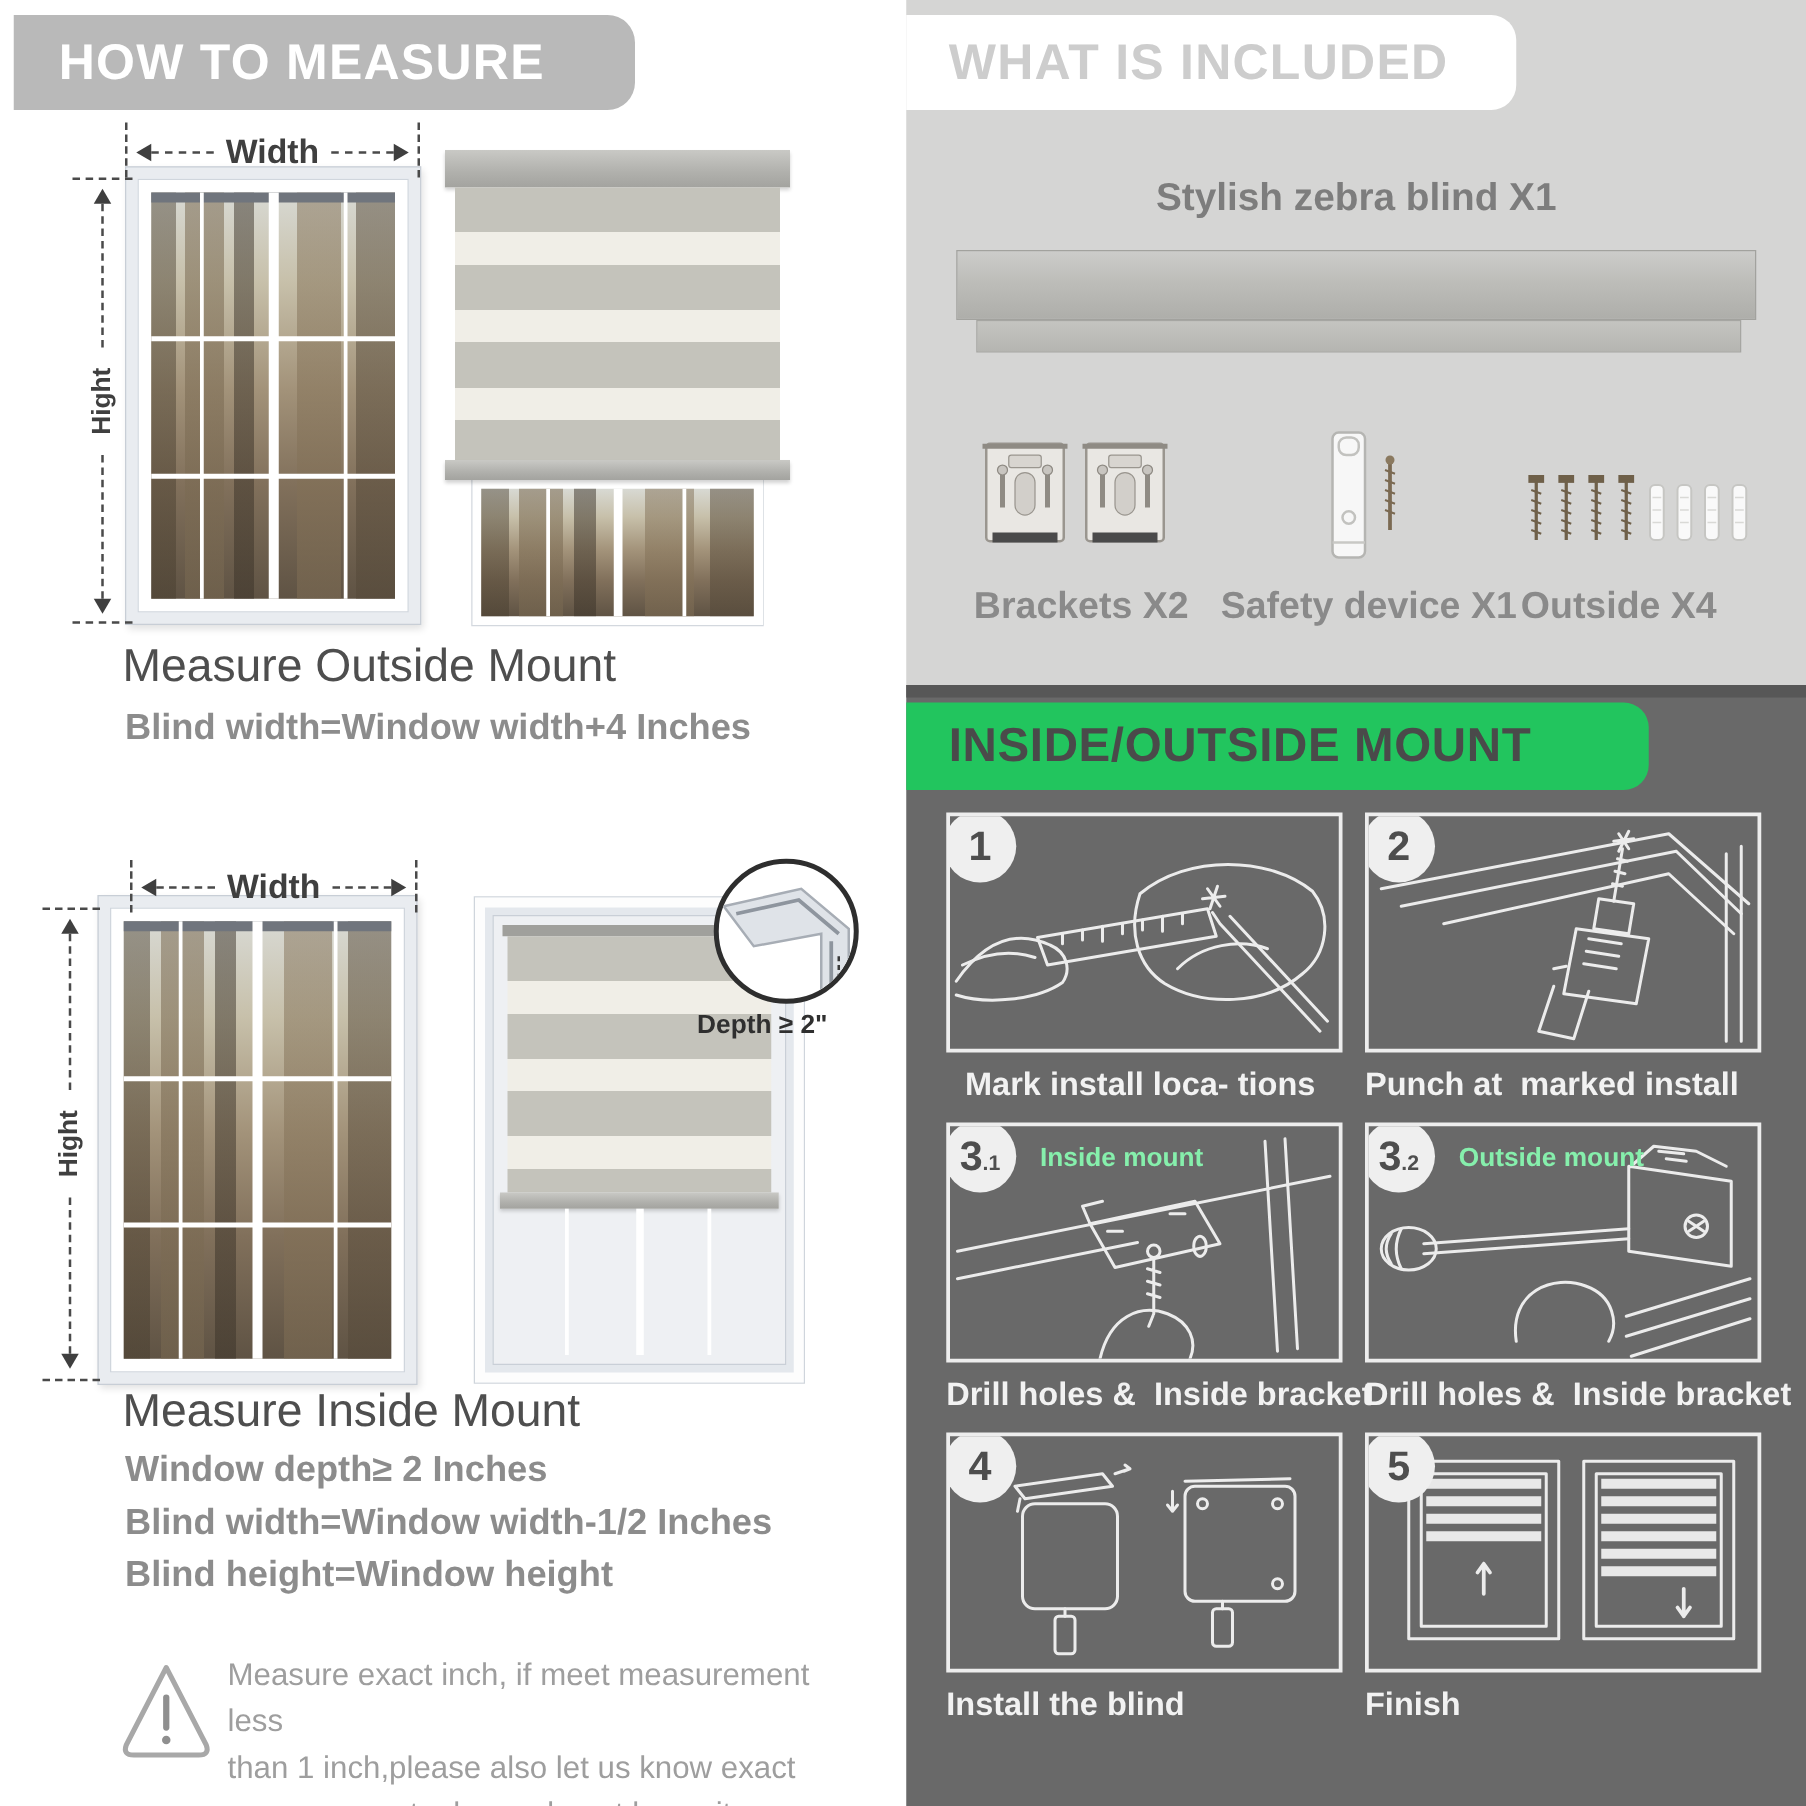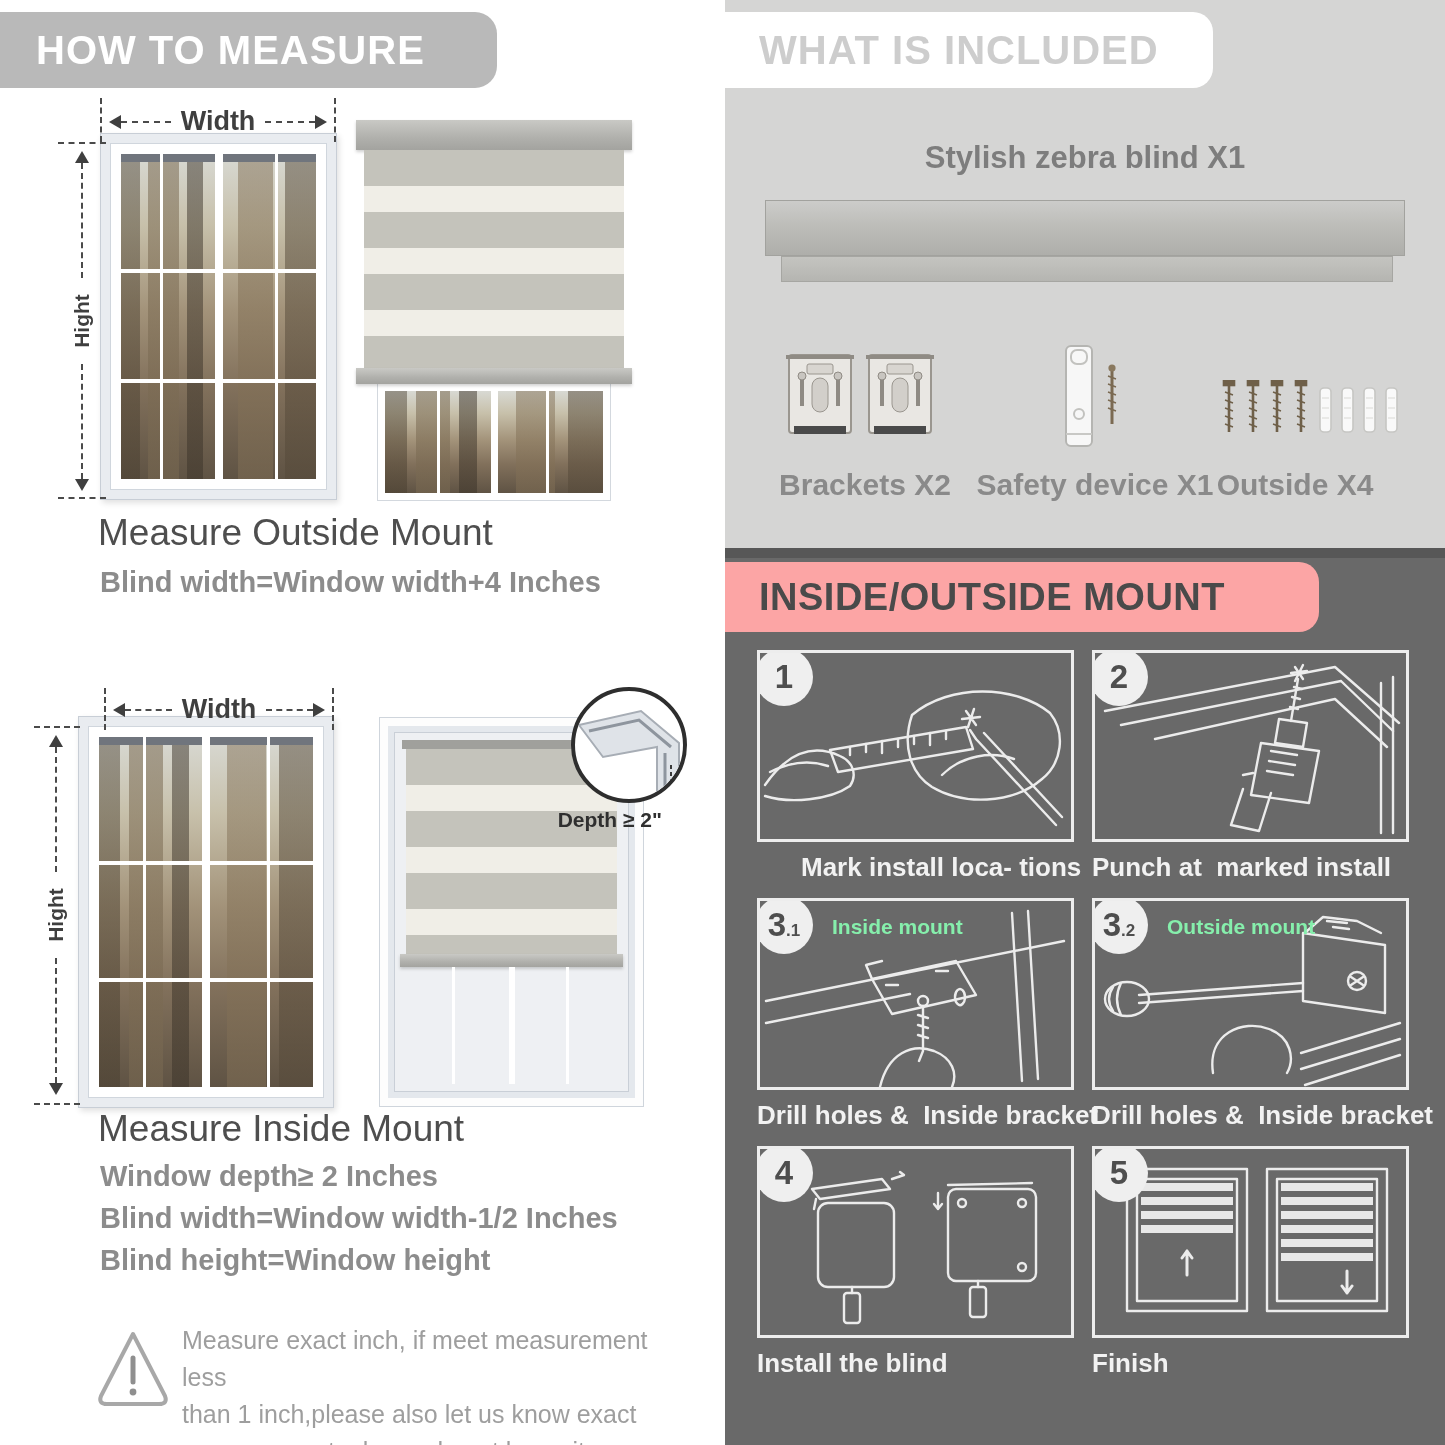--- a/index.html
+++ b/index.html
@@ -1,27 +1,27 @@
 <!DOCTYPE html>
 <html><head>
 <meta charset="utf-8">
 <style>
   html,body{margin:0;padding:0;background:#ffffff;}
   .canvas{position:relative;width:1445px;height:1445px;background:#ffffff;overflow:hidden;
           font-family:"Liberation Sans","DejaVu Sans",sans-serif;}
   .abs{position:absolute;}
 
   
-  .banner-left{left:0;top:12px;width:497px;height:76px;background:#b9b9b9;
+  .banner-left{left:11px;top:12px;width:497px;height:76px;background:#b9b9b9;
     border-radius:0 22px 22px 0;display:flex;align-items:center;padding-left:36px;box-sizing:border-box;
     color:#ffffff;font-weight:bold;font-size:40px;letter-spacing:1px;}
   .banner-included{left:725px;top:12px;width:488px;height:76px;background:#ffffff;
     border-radius:0 20px 20px 0;display:flex;align-items:center;padding-left:34px;box-sizing:border-box;
     color:#cdcdcd;font-weight:bold;font-size:40px;letter-spacing:1px;}
-  .banner-mount{left:725px;top:562px;width:594px;height:70px;background:#fca5a5;
+  .banner-mount{left:725px;top:562px;width:594px;height:70px;background:#22c55e;
     border-radius:0 20px 20px 0;display:flex;align-items:center;padding-left:34px;box-sizing:border-box;
     color:#4a4a4a;font-weight:bold;font-size:38px;letter-spacing:0.5px;}
 
   
   .panel-light{left:725px;top:0;width:720px;height:548px;background:#d5d5d4;}
   .panel-dark{left:725px;top:548px;width:720px;height:897px;background:#696969;}
   .panel-dark-edge{left:725px;top:548px;width:720px;height:10px;background:#575757;}
 
   
   .win{box-sizing:border-box;background:#e9ecf0;border:1px solid #c8ced6;box-shadow:2px 3px 6px rgba(0,0,0,0.12);}
@@ -305,21 +305,21 @@
       <path d="M90 94 v8 M106 91 v8 M122 88 v12 M138 86 v8 M154 83 v8 M170 80 v12 M186 78 v8"></path>
       <path d="M296 172 L216 86 M302 164 L224 80 M216 86 L210 77"></path>
       <path d="M206 58 l10 14 M214 56 l-6 18 M202 66 l18 -2"></path>
       <path d="M152 62 C190 30 256 32 290 60 C306 80 302 110 282 126 C252 152 202 152 172 134 C150 120 142 92 152 62"></path>
       <path d="M182 122 C202 102 232 98 254 106"></path>
     </svg>
     <div class="badge">
         <span>1</span>
       </div>
   </div>
-  <div class="caption" style="left:801px;top:852px;">Mark install loca- tions</div>
+  <div class="caption" style="left:772px;top:852px;">Mark install loca- tions</div>
 
   <div class="abs step" style="left:1092px;top:650px;width:317px;height:192px;">
     <svg class="lineart" width="311" height="186" viewBox="0 0 311 186" fill="none" stroke="#ececec" stroke-width="2.4" stroke-linecap="round" stroke-linejoin="round">
       <path d="M10 58 L240 14 M26 72 L246 28 M240 14 L304 70 M246 28 L298 78"></path>
       <path d="M60 86 L240 46 L292 94"></path>
       <path d="M286 30 L286 180 M298 24 L298 180"></path>
       <path d="M196 68 L203 26 M199 34 l8 2 M197 44 l8 2 M195 54 l8 2"></path>
       <path d="M200 14 l8 12 M208 12 l-8 16 M196 20 l16 -2"></path>
       <path d="M184 66 L212 70 L208 94 L180 90 Z"></path>
       <path d="M166 90 L224 98 L214 150 L156 142 Z"></path>

